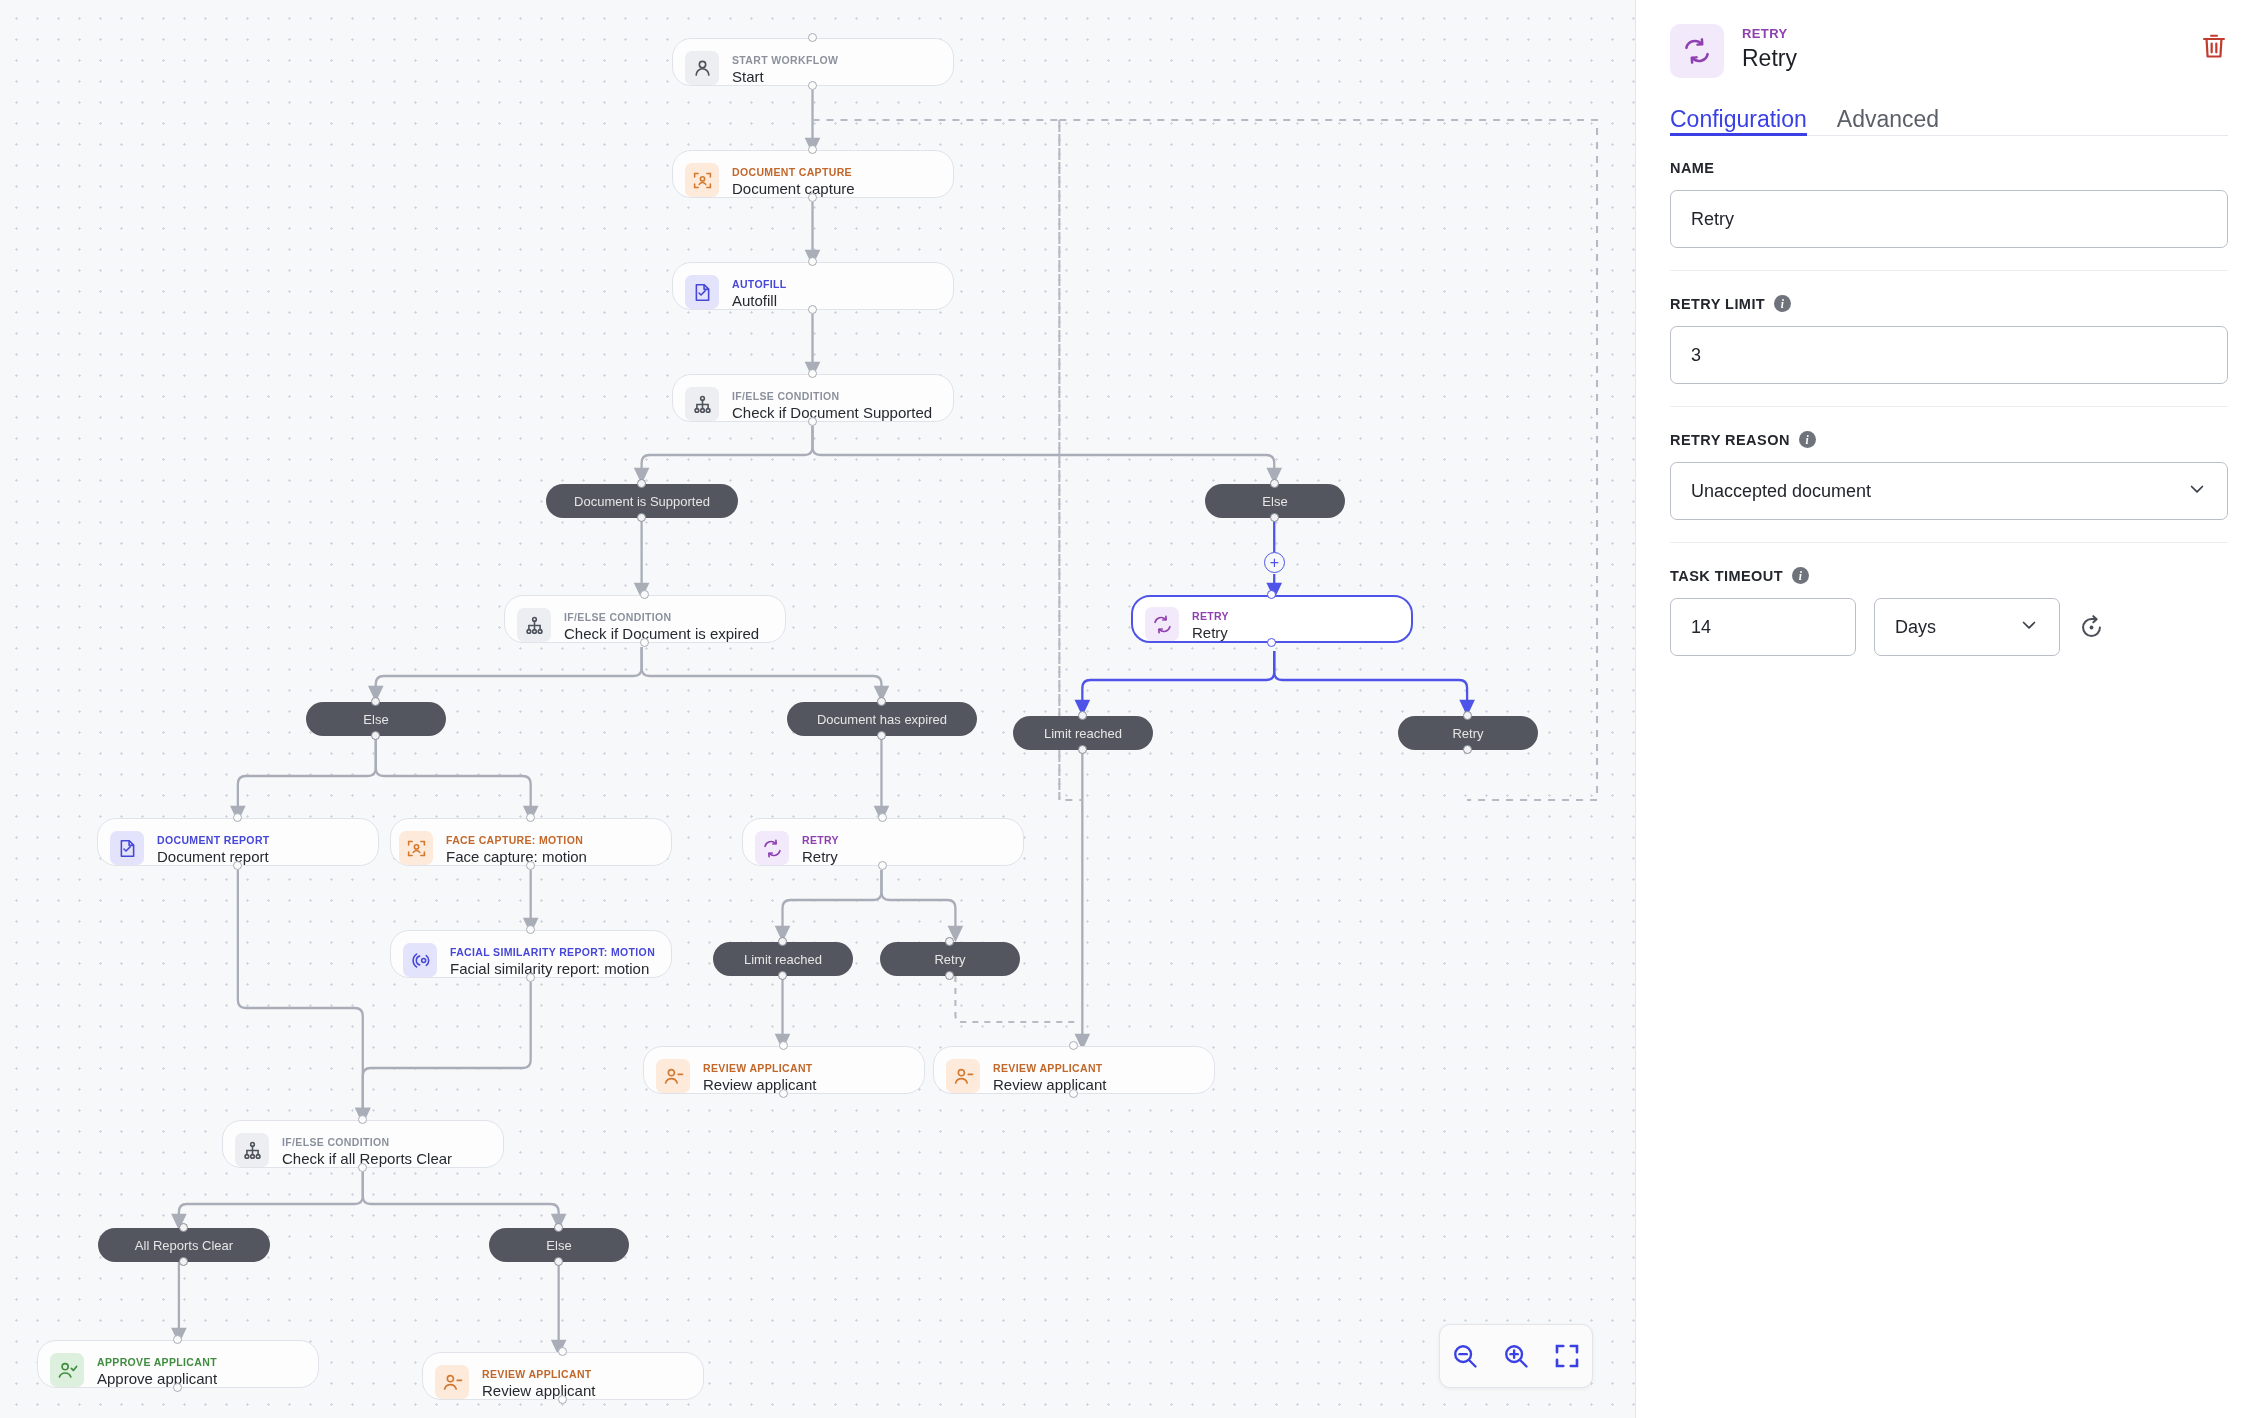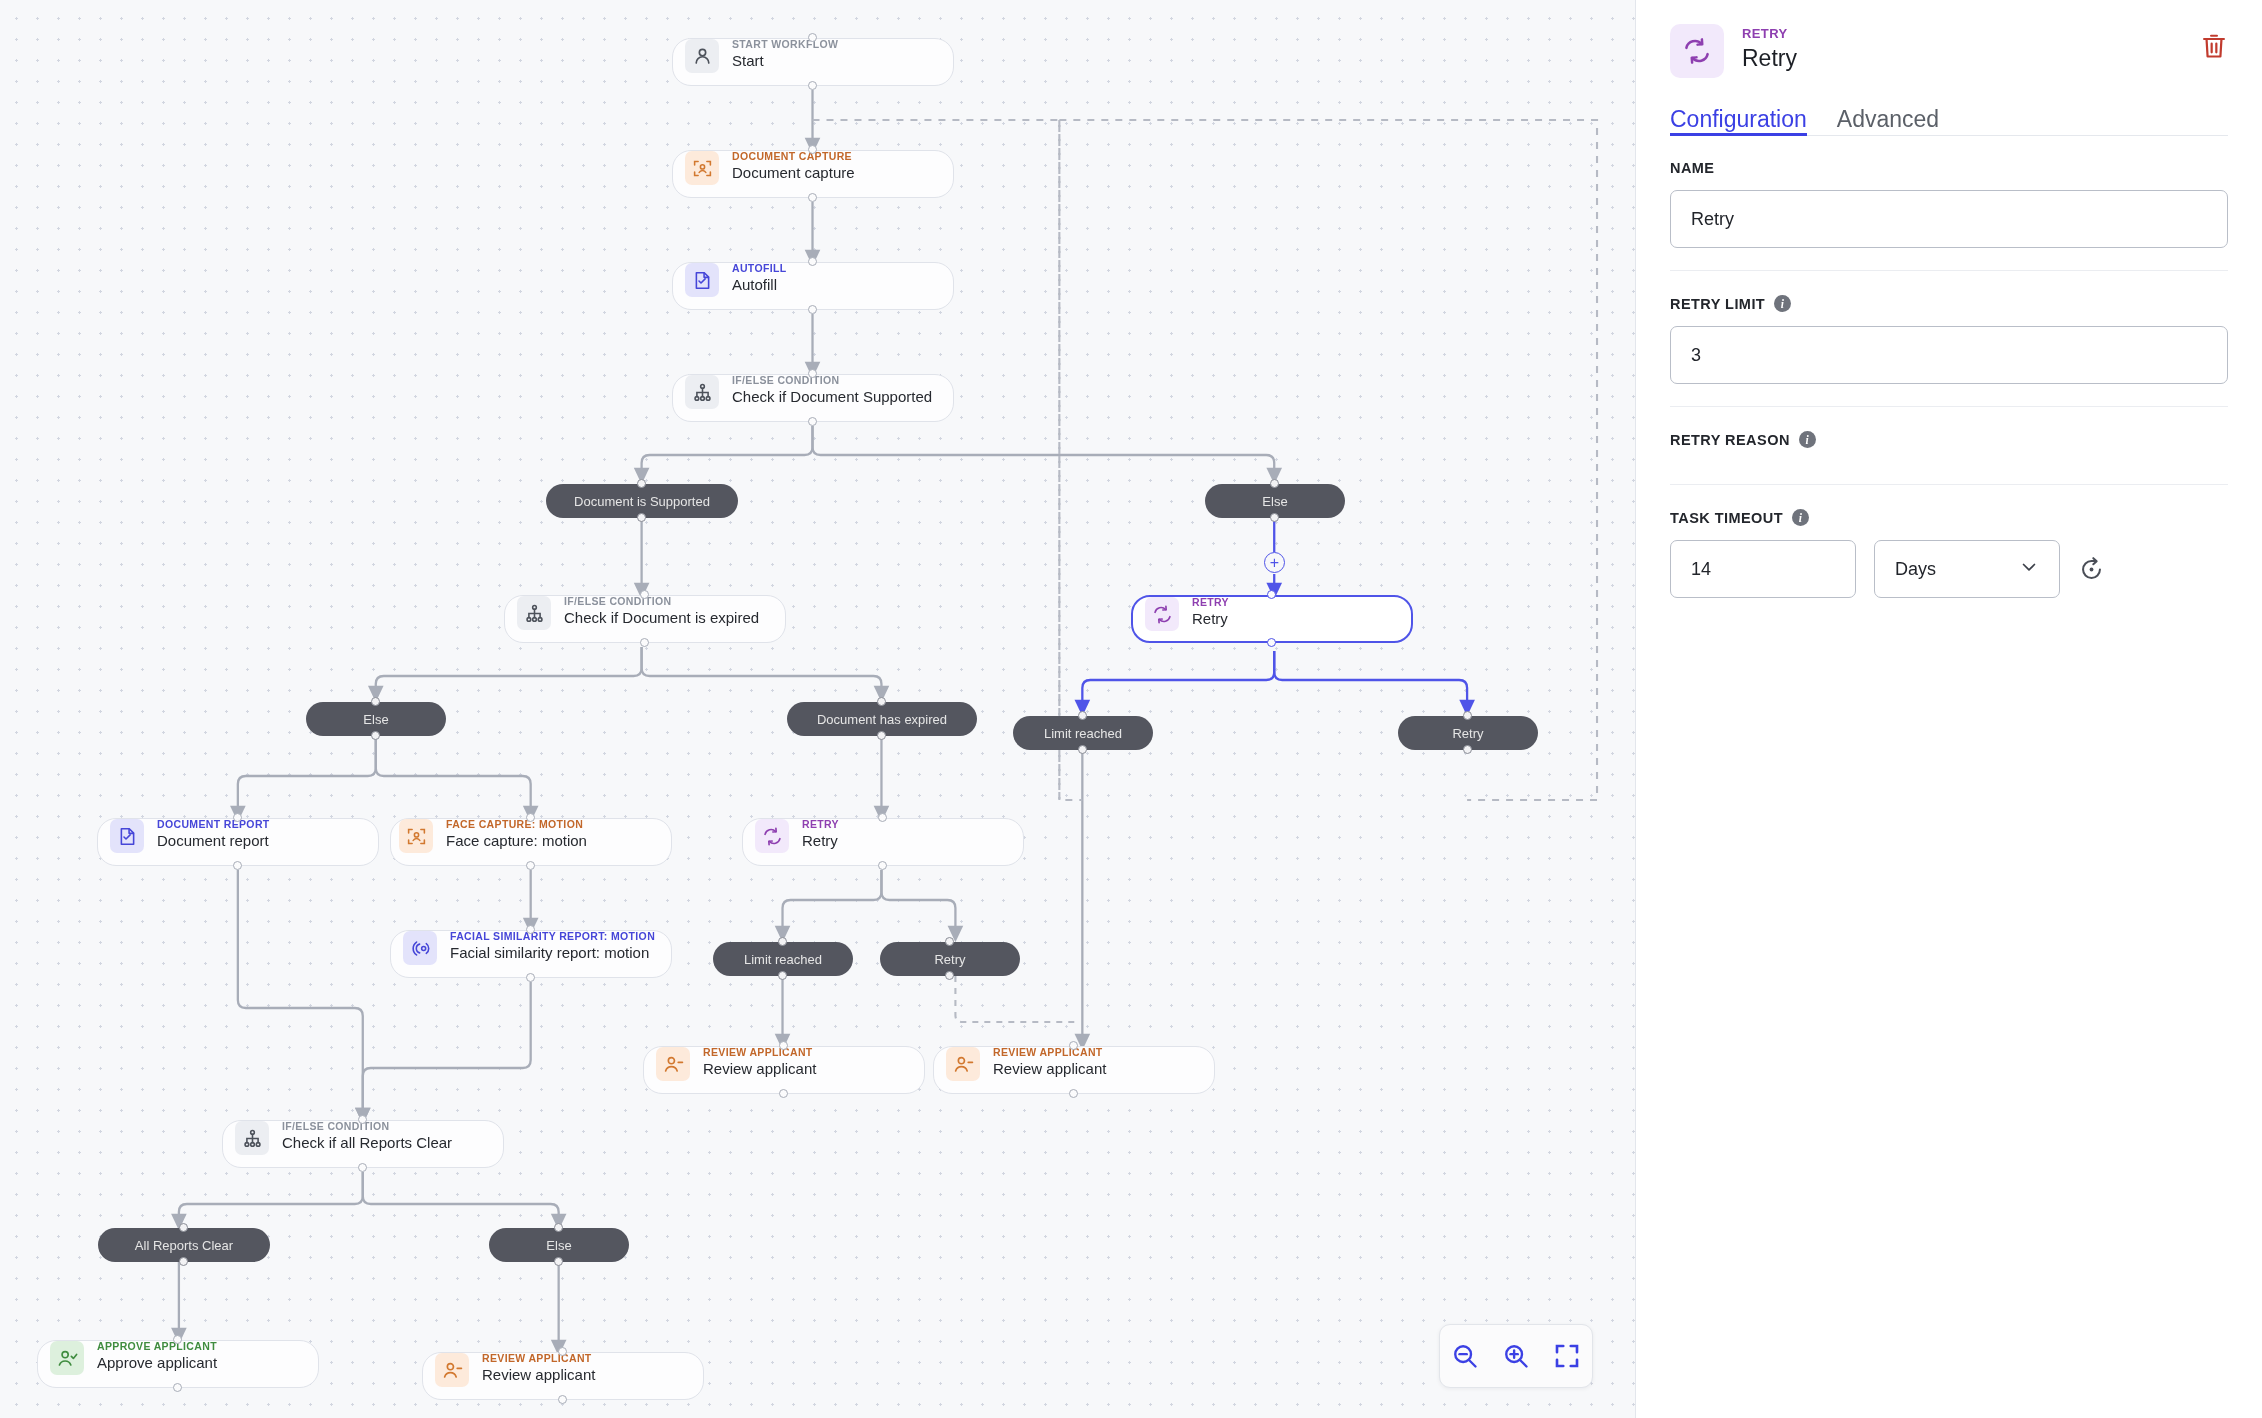--- a/index.html
+++ b/index.html
@@ -26,21 +26,21 @@
   #graph { position: absolute; inset: 0; }
   #edge-layer { position: absolute; inset: 0; width: 100%; height: 100%; }
 
   
   .node {
     position: absolute;
     background: #fdfdfe;
     border: 1px solid #e0e3ea;
     border-radius: 19px;
     display: flex;
-    align-items: flex-start;
+    align-items: flex-end;
     padding: 0 14px 0 12px;
     gap: 13px;
     height: 48px;
   }
   .node.selected {
     border: 2px solid #4f54e8;
     background: #ffffff;
   }
   .node .ic {
     width: 34px; height: 34px;
@@ -624,20 +624,28 @@
         <span class="info-icon">i</span>
       </div>
       <div class="control">3</div>
     </div>
 
     <div class="field">
       <div class="flabel">
         <span>RETRY REASON</span>
         <span class="info-icon">i</span>
       </div>
+      <div class="control select">
+        <span>Unaccepted document</span>
+        <span>
+          <svg width="20" height="20" viewBox="0 0 24 24" fill="none" stroke="#3c4049" stroke-width="2.1" stroke-linecap="round" stroke-linejoin="round">
+              <path d="M5.5,9 L12,15.5 L18.5,9"></path>
+            </svg>
+        </span>
+      </div>
     </div>
 
     <div class="field">
       <div class="flabel">
         <span>TASK TIMEOUT</span>
         <span class="info-icon">i</span>
       </div>
       <div class="row">
         <div class="control small">14</div>
         <div class="control mid select">

